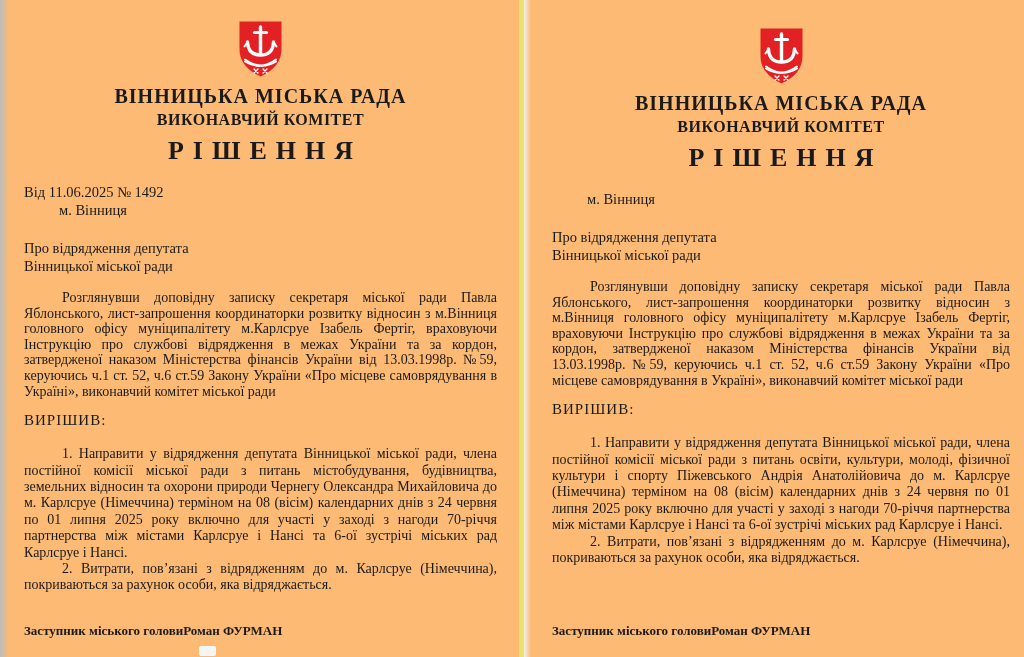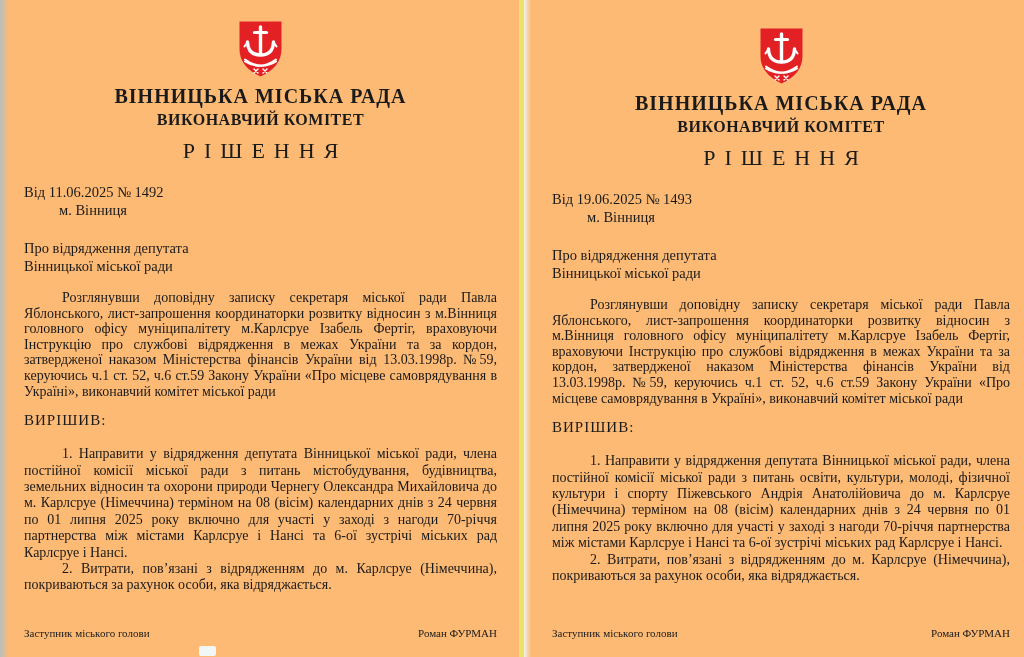--- a/index.html
+++ b/index.html
@@ -29,40 +29,40 @@
     position: absolute; top: 0; height: 657px; background: #fdba74;
     display: flex; flex-direction: column;
   }
   .page-left  { left: 0;   width: 519px; padding: 20px 22px 12px 24px; }
   .page-right { left: 524px; width: 500px; padding: 27px 14px 12px 28px; }
 
   .doc-header { text-align: center; }
   .crest { display: block; margin: 0 auto 7px auto; }
   .org-line1 { font-size: 20px; font-weight: bold; letter-spacing: 1px; line-height: 23px; }
   .org-line2 { font-size: 16px; font-weight: bold; letter-spacing: 0.5px; line-height: 19px; margin-top: 2px; }
-  .doc-type  { font-size: 22px; font-weight: normal; letter-spacing: 9px; line-height: 30px; margin-top: 7px; padding-left: 9px; }
+  .doc-type  { font-size: 26px; font-weight: bold; letter-spacing: 9px; line-height: 30px; margin-top: 7px; padding-left: 9px; }
 
   .doc-meta { margin-top: 17px; font-size: 14.5px; line-height: 18px; }
   .doc-city { padding-left: 35px; }
 
   .doc-subject { margin-top: 20px; font-weight: normal; font-size: 14.5px; line-height: 18px; }
 
   .doc-preamble {
     margin-top: 15px; font-size: 14px; line-height: 15.6px;
     text-align: justify; text-indent: 38px;
   }
 
   .resolved-heading { margin-top: 13px; font-size: 15px; letter-spacing: 1px; }
 
   .doc-items { margin-top: 17px; font-size: 14px; line-height: 16.4px; text-align: justify; }
   .doc-items p { text-indent: 38px; text-align: justify; }
 
   .doc-footer {
-    margin-top: auto; display: flex; justify-content: space-between; align-items: baseline;
-    font-weight: normal; font-size: 11px; padding-bottom: 6px;
+    margin-top: auto; display: flex; justify-content: flex-start; align-items: baseline;
+    font-weight: bold; font-size: 13px; padding-bottom: 6px;
   }
 </style>
 </head>
 <body>
 
 <div class="scan-edge-left"></div>
 <div class="divider"></div>
 <div class="scan-edge-right-page"></div>
 <div class="scan-artifact"></div>
 
@@ -127,21 +127,20 @@
         <path d="M17 49 L21 53 M21 49 L17 53" stroke-width="1.4"></path>
         <path d="M26 49 L30 53 M30 49 L26 53" stroke-width="1.4"></path>
       </g>
     </svg>
     <div class="org-line1">ВІННИЦЬКА МІСЬКА РАДА</div>
     <div class="org-line2">ВИКОНАВЧИЙ КОМІТЕТ</div>
     <div class="doc-type">РІШЕННЯ</div>
   </div>
 
   <div class="doc-meta">
-    <div>Від 19.06.2025 № 1493</div>
     <div class="doc-city">м. Вінниця</div>
   </div>
 
   <div class="doc-subject">
     <div>Про відрядження депутата</div>
     <div>Вінницької міської ради</div>
   </div>
 
   <p class="doc-preamble">Розглянувши доповідну записку  секретаря міської ради Павла Яблонського, лист-запрошення  координаторки розвитку відносин з м.Вінниця головного офісу муніципалітету м.Карлсруе Ізабель Фертіг, враховуючи Інструкцію про службові відрядження в межах України та за кордон, затвердженої наказом Міністерства фінансів України від 13.03.1998р. №59, керуючись ч.1 ст. 52, ч.6 ст.59 Закону України «Про місцеве самоврядування в Україні», виконавчий комітет міської ради</p>
 

